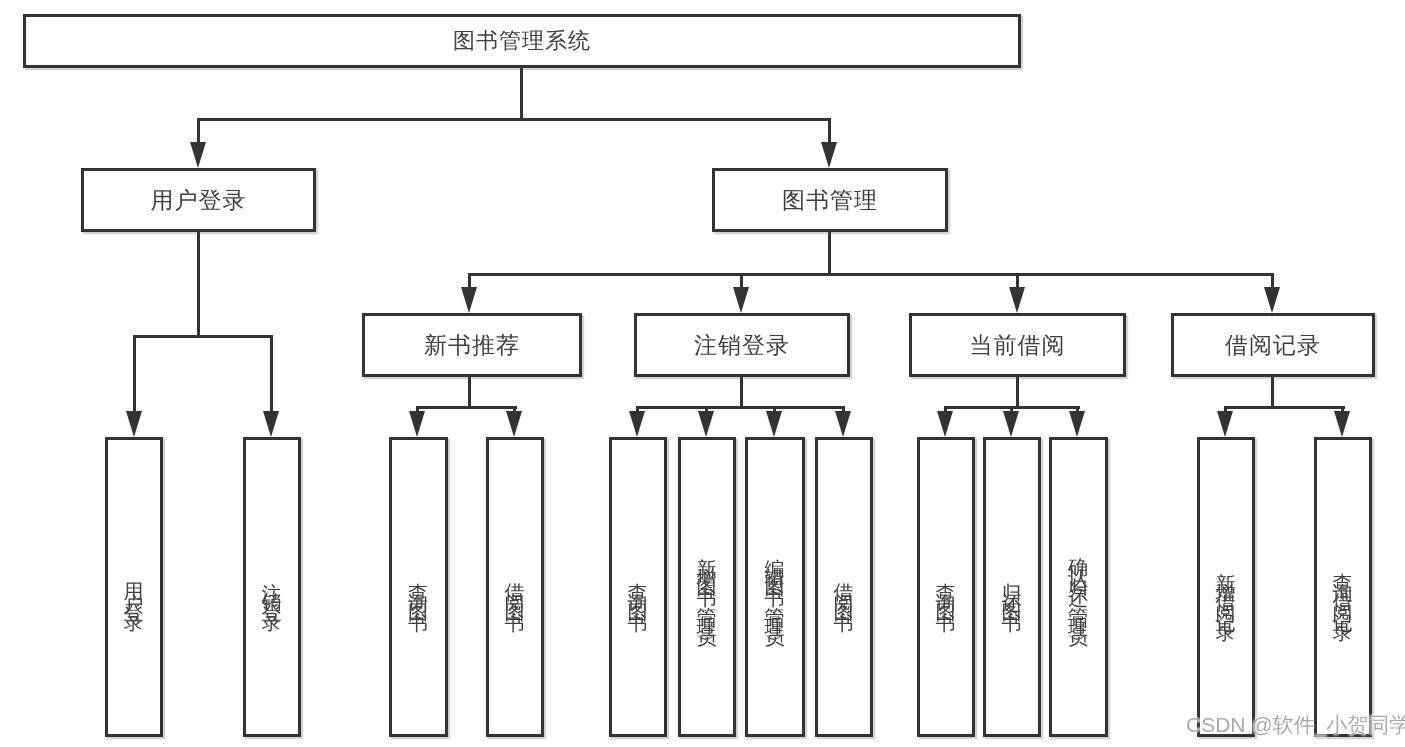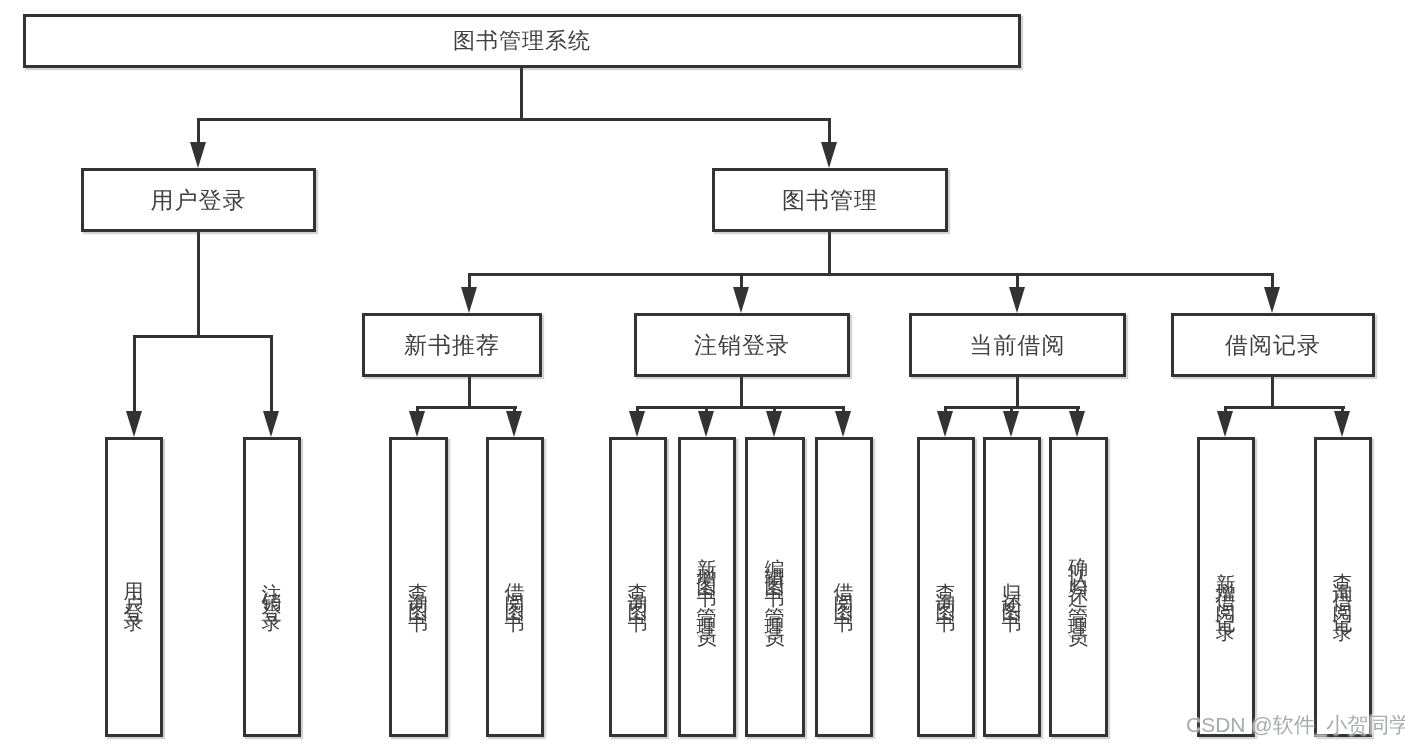--- a/index.html
+++ b/index.html
@@ -84,21 +84,21 @@
   <div class="hline" style="left:468px;top:273px;width:806px;"></div>
   <div class="vline" style="left:468px;top:273px;height:16px;"></div>
   <div class="arrow" style="left:461px;top:287px;"></div>
   <div class="vline" style="left:740px;top:273px;height:16px;"></div>
   <div class="arrow" style="left:733px;top:287px;"></div>
   <div class="vline" style="left:1016px;top:273px;height:16px;"></div>
   <div class="arrow" style="left:1009px;top:287px;"></div>
   <div class="vline" style="left:1271px;top:273px;height:16px;"></div>
   <div class="arrow" style="left:1264px;top:287px;"></div>
 
-  <div class="box" style="left:362px;top:313px;width:180px;height:64px;">
+  <div class="box" style="left:362px;top:313px;width:220px;height:64px;">
     <span class="hlabel">新书推荐</span>
   </div>
   <div class="box" style="left:634px;top:313px;width:216px;height:64px;">
     <span class="hlabel">注销登录</span>
   </div>
   <div class="box" style="left:1171px;top:313px;width:204px;height:64px;">
     <span class="hlabel">借阅记录</span>
   </div>
   <div class="box" style="left:909px;top:313px;width:217px;height:64px;">
     <span class="hlabel">当前借阅</span>

